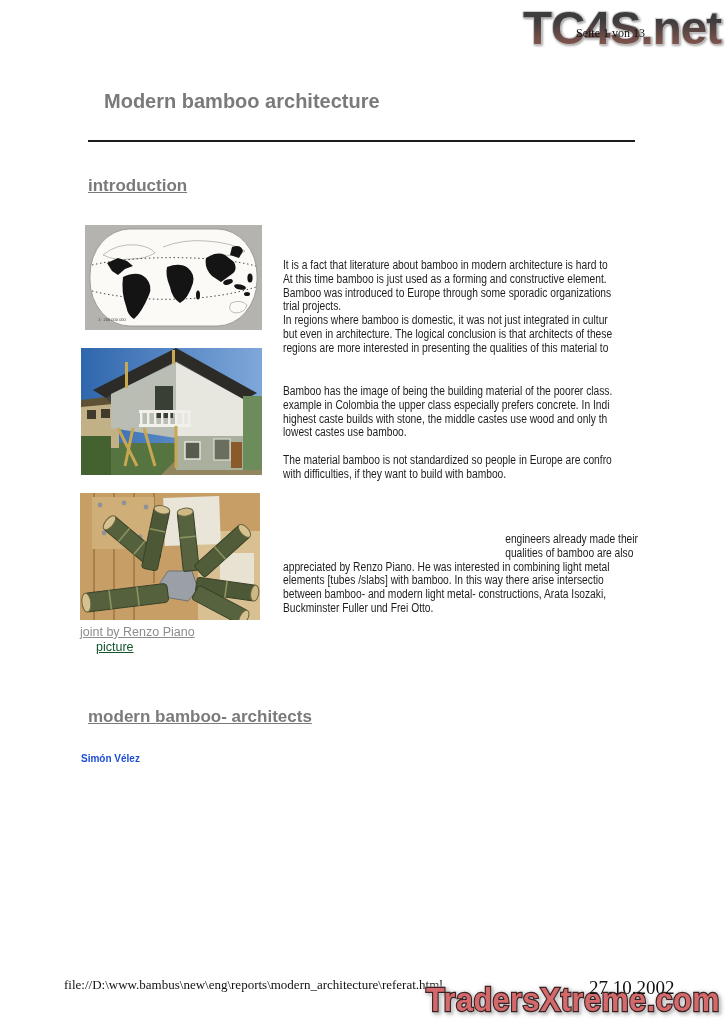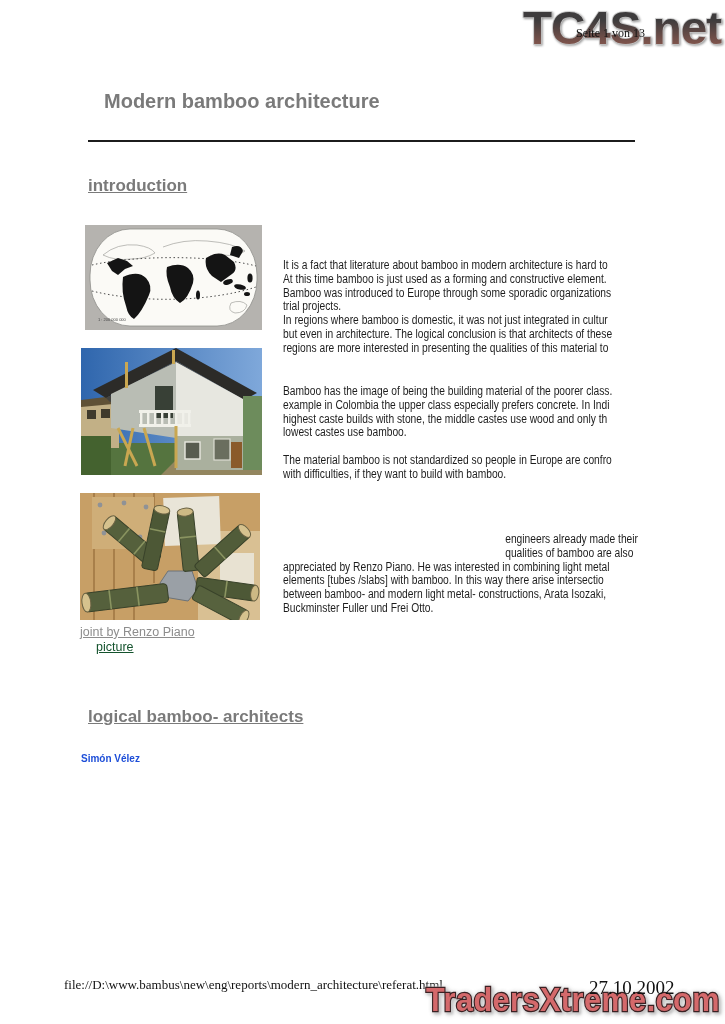--- a/index.html
+++ b/index.html
@@ -240,21 +240,21 @@
       <div class="pline">appreciated by Renzo Piano. He was interested in combining light metal</div>
       <div class="pline">elements [tubes /slabs] with bamboo. In this way there arise intersectio</div>
       <div class="pline">between bamboo- and modern light metal- constructions, Arata Isozaki,</div>
       <div class="pline">Buckminster Fuller und Frei Otto.</div>
     </div>
   </div>
 
   <div class="caption">joint by Renzo Piano</div>
   <a class="pic-link">picture</a>
 
-  <div class="sec-head sec-arch">logical bamboo- architects</div>
+  <div class="sec-head sec-arch">modern bamboo- architects</div>
   <div class="arch-name">Simón Vélez</div>
 
   <span class="serif ftr-url">file://D:\www.bambus\new\eng\reports\modern_architecture\referat.html</span>
   <div class="wm wm-bot">
     <svg width="304" height="50" viewBox="0 0 304 50">
       <text x="5" y="37" font-size="33" font-weight="bold" letter-spacing="0.5" textLength="294" lengthAdjust="spacingAndGlyphs" fill="#d4696b" stroke="#3a2123" stroke-width="2.4" paint-order="stroke" style="filter:drop-shadow(0 0 2px #d5d5d5) drop-shadow(2px 2px 1px #bfbfbf);">TradersXtreme.com</text>
     </svg>
   </div>
   <span class="serif ftr-date">27.10.2002</span>
 

